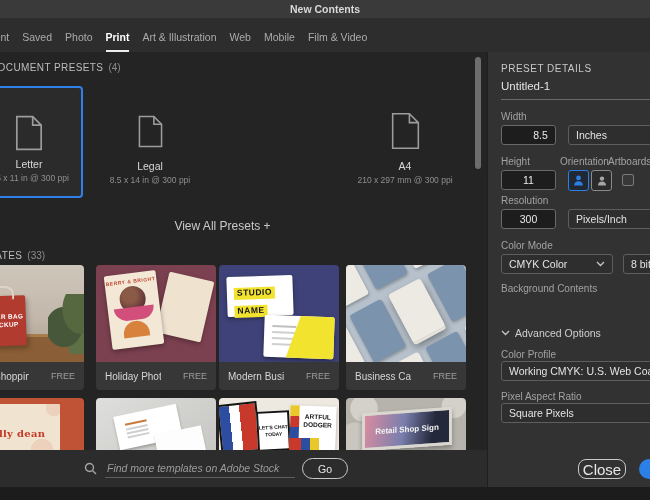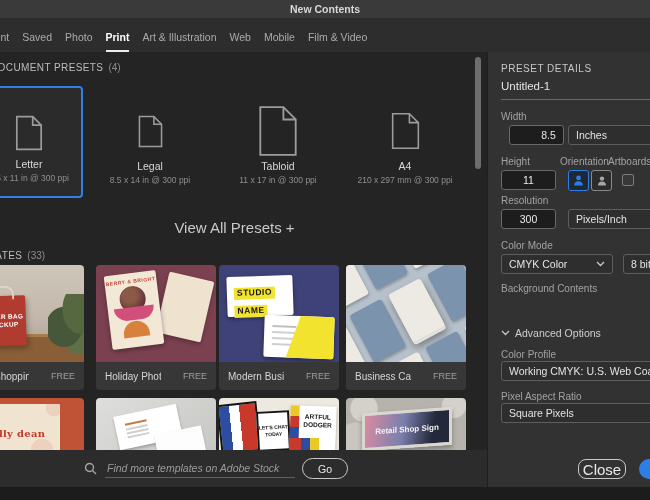--- a/index.html
+++ b/index.html
@@ -16,21 +16,21 @@
   
   .left{position:absolute;left:0;top:52px;width:487px;height:398px;background:#242424;overflow:hidden}
   .section-label{position:absolute;font-size:10px;letter-spacing:.4px;color:#bdbdbd;white-space:nowrap}
   .section-label .count{color:#8d8d8d;margin-left:5px;letter-spacing:0}
 
   .preset{position:absolute;top:34px;width:108px;height:112px;border-radius:4px;display:flex;flex-direction:column;align-items:center;justify-content:flex-end;padding-bottom:13px}
   .preset.selected{background:#2b2b2b;border:2px solid #2f80e8}
   .icon-box{position:absolute;top:6px;left:0;right:0;height:78px;display:flex;align-items:center;justify-content:center}
   .pname{font-size:10.5px;color:#d8d8d8;margin-bottom:3px;white-space:nowrap}
   .pdetails{font-size:8.5px;color:#8f8f8f;white-space:nowrap}
-  .viewall{position:absolute;top:167px;left:12px;width:445px;text-align:center;font-size:15px;color:#c9c9c9;cursor:default}
+  .viewall{position:absolute;top:167px;left:0;width:445px;text-align:center;font-size:12px;color:#c9c9c9;cursor:default}
 
   .tpl{position:absolute;top:213px;width:120px;height:125px;border-radius:4px;overflow:hidden;background:#2b2b2b}
   .tpl .art{position:absolute;top:0;left:0;right:0;height:97px;overflow:hidden}
   .cap{position:absolute;left:0;right:0;bottom:0;height:28px;background:#373737;display:flex;align-items:center;padding:0 9px}
   .tname{font-size:10px;color:#d6d6d6;white-space:nowrap;overflow:hidden;flex:1}
   .free{font-size:9px;color:#9e9e9e;margin-left:22px}
   .tpl2{position:absolute;top:346px;width:120px;height:52px;border-radius:4px 4px 0 0;overflow:hidden}
 
   
   .art-bag{background:linear-gradient(180deg,#cfc6bb 0%,#c2b7aa 55%,#a69a8b 100%)}
@@ -144,30 +144,20 @@
   <div class="preset" style="left:96px">
     <div class="icon-box">
         <svg width="25" height="33" viewBox="0 0 26 34">
           <path d="M1.5 1.5 H16.5 L24.5 9.5 V32.5 H1.5 Z" fill="none" stroke="#9c9c9c" stroke-width="1.6"></path>
           <path d="M16.5 1.5 V9.5 H24.5" fill="none" stroke="#9c9c9c" stroke-width="1.6"></path>
         </svg>
       </div>
     <div class="pname">Legal</div>
     <div class="pdetails">8.5 x 14 in @ 300 ppi</div>
   </div>
-  <div class="preset" style="left:224px">
-    <div class="icon-box">
-        <svg width="40" height="56" viewBox="0 0 26 34">
-          <path d="M1.5 1.5 H16.5 L24.5 9.5 V32.5 H1.5 Z" fill="none" stroke="#9c9c9c" stroke-width="1.2"></path>
-          <path d="M16.5 1.5 V9.5 H24.5" fill="none" stroke="#9c9c9c" stroke-width="1.2"></path>
-        </svg>
-      </div>
-    <div class="pname">Tabloid</div>
-    <div class="pdetails">11 x 17 in @ 300 ppi</div>
-  </div>
   <div class="preset" style="left:351px">
     <div class="icon-box">
         <svg width="29" height="42" viewBox="0 0 26 34">
           <path d="M1.5 1.5 H16.5 L24.5 9.5 V32.5 H1.5 Z" fill="none" stroke="#9c9c9c" stroke-width="1.4"></path>
           <path d="M16.5 1.5 V9.5 H24.5" fill="none" stroke="#9c9c9c" stroke-width="1.4"></path>
         </svg>
       </div>
     <div class="pname">A4</div>
     <div class="pdetails">210 x 297 mm @ 300 ppi</div>
   </div>
@@ -279,21 +269,21 @@
 <button class="go-btn">Go</button>
 <div class="bottom-strip"></div>
 <div class="scrollbar"></div>
 
 <div class="right">
   <div class="header-label">PRESET DETAILS</div>
   <div class="doc-name">Untitled-1</div>
   <div class="name-rule"></div>
 
   <div class="flabel" style="left:13px;top:59px">Width</div>
-  <input class="num-input" style="left: 21px; top: 73px; padding-left: 24px;" value="8.5">
+  <input class="num-input" style="left: 13px; top: 73px; padding-left: 24px;" value="8.5">
   <div class="dd" style="left:80px;top:73px;width:110px">
     <span>Inches</span>
 
   </div>
 
   <div class="flabel" style="left:13px;top:104px">Height</div>
   <div class="flabel" style="left:72px;top:104px">Orientation</div>
   <div class="flabel" style="left:120px;top:104px">Artboards</div>
   <input class="num-input" style="left: 13px; top: 118px;" value="11">
   <div class="orient portrait" style="left:80px;top:118px">

